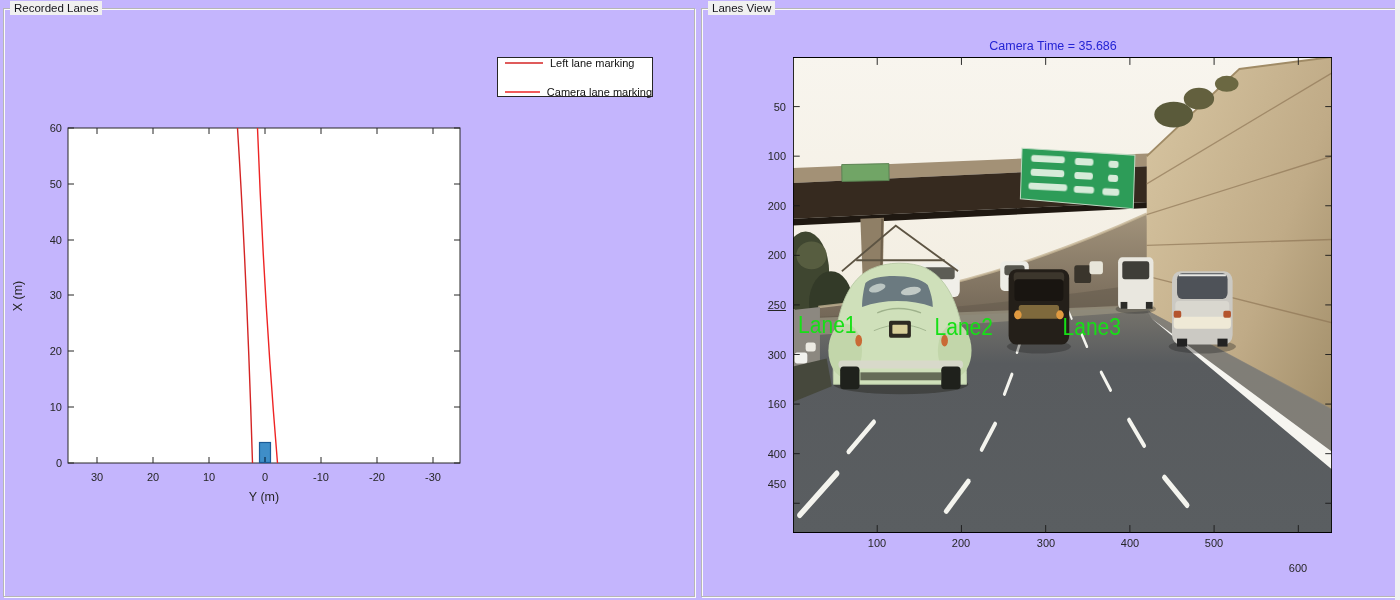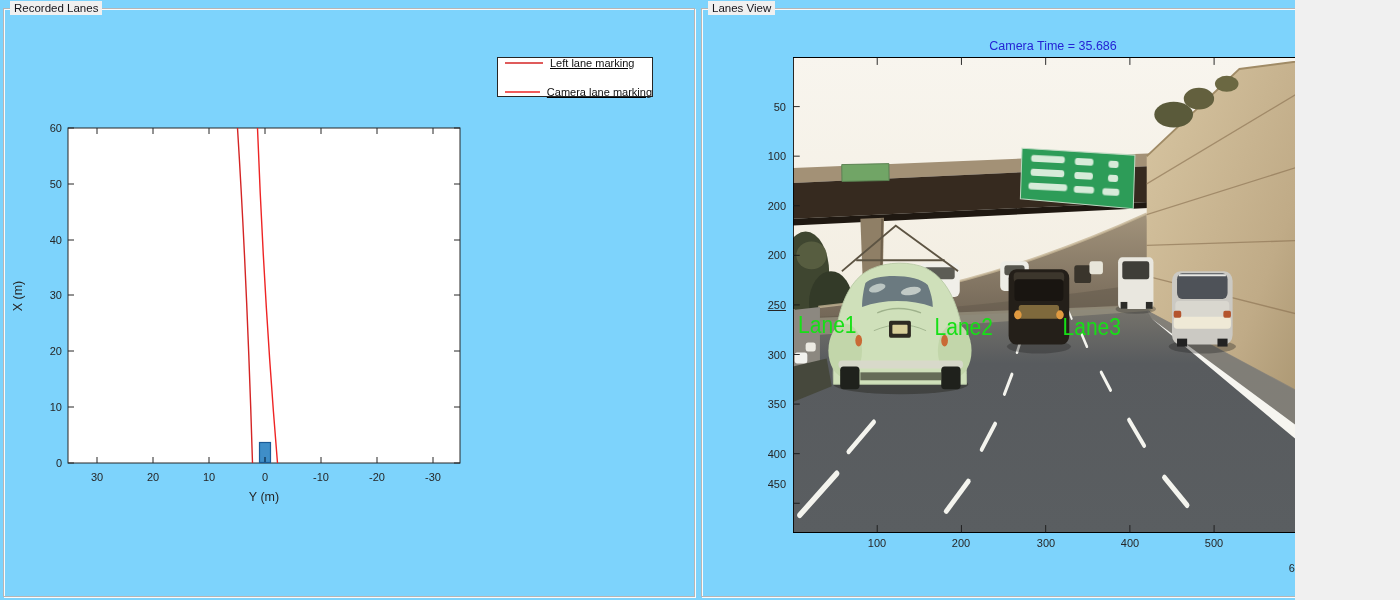--- a/index.html
+++ b/index.html
@@ -1,34 +1,34 @@
 <!DOCTYPE html>
 <html><head>
 <meta charset="utf-8">
 <style>
   html,body { margin:0; padding:0; background:#f0f0f0; }
   #stage {
-    position:relative; width:1295px; height:600px; overflow:hidden;
-    background:#7dd3fc; font-family:"Liberation Sans", sans-serif;
+    position:relative; width:1395px; height:600px; overflow:hidden;
+    background:#c4b5fd; font-family:"Liberation Sans", sans-serif;
   }
   .panel-border {
     position:absolute; border:1px solid #b6b6b6;
     box-shadow:inset 1px 1px 0 #fbfbfb, 1px 1px 0 #fbfbfb;
   }
   .panel-title {
     position:absolute; font-size:11.5px; color:#15151c; background:#f0f0f0;
     padding:0 4px; line-height:14px; height:14px; z-index:5; white-space:nowrap;
   }
   svg { position:absolute; }
   .tick-label { font-family:"Liberation Sans", sans-serif; font-size:11px; fill:#262626; }
   .axis-title { font-family:"Liberation Sans", sans-serif; font-size:12.5px; fill:#262626; }
   .legend {
     position:absolute; left:497px; top:57px; width:154px; height:38px;
     background:#ffffff; border:1px solid #262626; z-index:6;
-    display:flex; flex-direction:column; justify-content:center; gap:17px;text-decoration:underline;
+    display:flex; flex-direction:column; justify-content:center; gap:17px;
   }
   .legend-row { display:flex; align-items:center; padding-left:7px; height:14px; }
   .legend-row svg { position:static; margin-right:7px; }
   .legend-label { font-size:11px; color:#111111; white-space:nowrap; }
   .cam-title {
     position:absolute; left:943px; top:39px; width:220px; text-align:center;
     font-size:12.5px; color:#2424d4; z-index:6; white-space:nowrap;
   }
   .cam-tick-x {
     position:absolute; top:537px; width:40px; text-align:center;
@@ -362,21 +362,21 @@
       </g>
     </g>
   </svg>
 
   <span class="cam-tick-y" style="top:100px;">50</span>
   <span class="cam-tick-y" style="top:149px;">100</span>
   <span class="cam-tick-y" style="top:199px;">200</span>
   <span class="cam-tick-y" style="top:248px;">200</span>
   <span class="cam-tick-y" style="top:298px;text-decoration:underline;">250</span>
   <span class="cam-tick-y" style="top:348px;">300</span>
-  <span class="cam-tick-y" style="top:397px;">350</span>
+  <span class="cam-tick-y" style="top:397px;">160</span>
   <span class="cam-tick-y" style="top:447px;">400</span>
   <span class="cam-tick-y" style="top:477px;">450</span>
 
   <span class="cam-tick-x" style="left:857px;">100</span>
   <span class="cam-tick-x" style="left:941px;">200</span>
   <span class="cam-tick-x" style="left:1026px;">300</span>
   <span class="cam-tick-x" style="left:1110px;">400</span>
   <span class="cam-tick-x" style="left:1194px;">500</span>
   <span class="cam-tick-x" style="left:1278px;margin-top:25px;">600</span>
 

